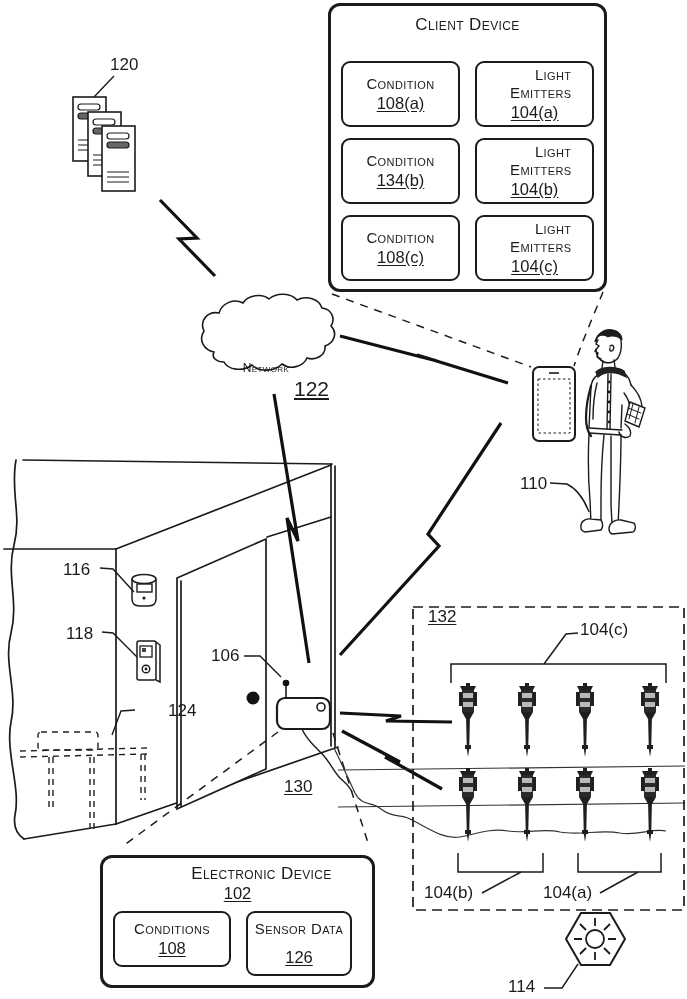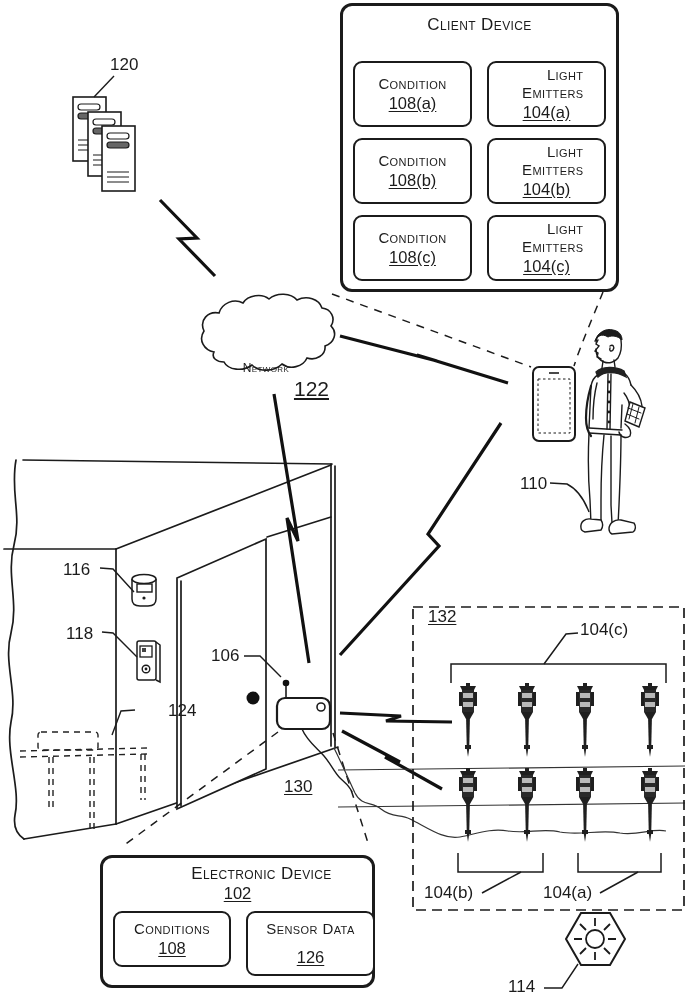--- a/index.html
+++ b/index.html
@@ -210,34 +210,34 @@
     <path d="M114,76 L94,97"></path>
     <path d="M100,568 L113,569 L134,592"></path>
     <path d="M102,632 L113,633 L137,657"></path>
     <path d="M135,710 L121,711 L112,735"></path>
     <path d="M244,656 L260,656 L281,677"></path>
     <path d="M550,483 L567,484 C577,489 584,499 589,512"></path>
     <path d="M544,988 L562,988 L578,964"></path>
   </g>
 </svg>
 
-<div class="box" style="left:328px;top:3px;width:279px;height:289px;margin-left:12px;">
+<div class="box" style="left:328px;top:3px;width:279px;height:289px;">
   <div class="title sc">Client Device</div>
 
   <div class="cell" style="left:10px;top:55px;width:119px;height:66px;">
     <span class="lab sc">Condition</span>
     <span class="ref u">108(a)</span>
   </div>
   <div class="cell" style="left:144px;top:55px;width:119px;height:66px;">
     <span class="lab sc narrow">Light Emitters</span>
     <span class="ref u">104(a)</span>
   </div>
   <div class="cell" style="left:10px;top:132px;width:119px;height:66px;">
     <span class="lab sc">Condition</span>
-    <span class="ref u">108(b)</span>
+    <span class="ref u">134(b)</span>
   </div>
   <div class="cell" style="left:144px;top:132px;width:119px;height:66px;">
     <span class="lab sc narrow">Light Emitters</span>
     <span class="ref u">104(b)</span>
   </div>
   <div class="cell" style="left:10px;top:209px;width:119px;height:66px;">
     <span class="lab sc">Condition</span>
     <span class="ref u">108(c)</span>
   </div>
   <div class="cell" style="left:144px;top:209px;width:119px;height:66px;">
@@ -251,21 +251,21 @@
   <div class="rf u">122</div>
 </div>
 
 <div class="box" style="left:100px;top:855px;width:275px;height:133px;">
   <div class="title sc" style="margin-top:6px;padding-left:48px;">Electronic Device</div>
   <div class="title-ref u">102</div>
   <div class="cell" style="left:10px;top:53px;width:118px;height:56px;">
     <span class="lab sc">Conditions</span>
     <span class="ref u">108</span>
   </div>
-  <div class="cell" style="left:143px;top:53px;width:129px;height:65px;gap:8px;">
+  <div class="cell" style="left:143px;top:53px;width:106px;height:65px;gap:8px;">
     <span class="lab sc">Sensor Data</span>
     <span class="ref u">126</span>
   </div>
 </div>
 
 <span class="callout" style="left:110px;top:55px;">120</span>
 <span class="callout" style="left:63px;top:560px;">116</span>
 <span class="callout" style="left:66px;top:624px;">118</span>
 <span class="callout" style="left:136px;top:701px;margin-left:32px;">124</span>
 <span class="callout" style="left:211px;top:646px;">106</span>

